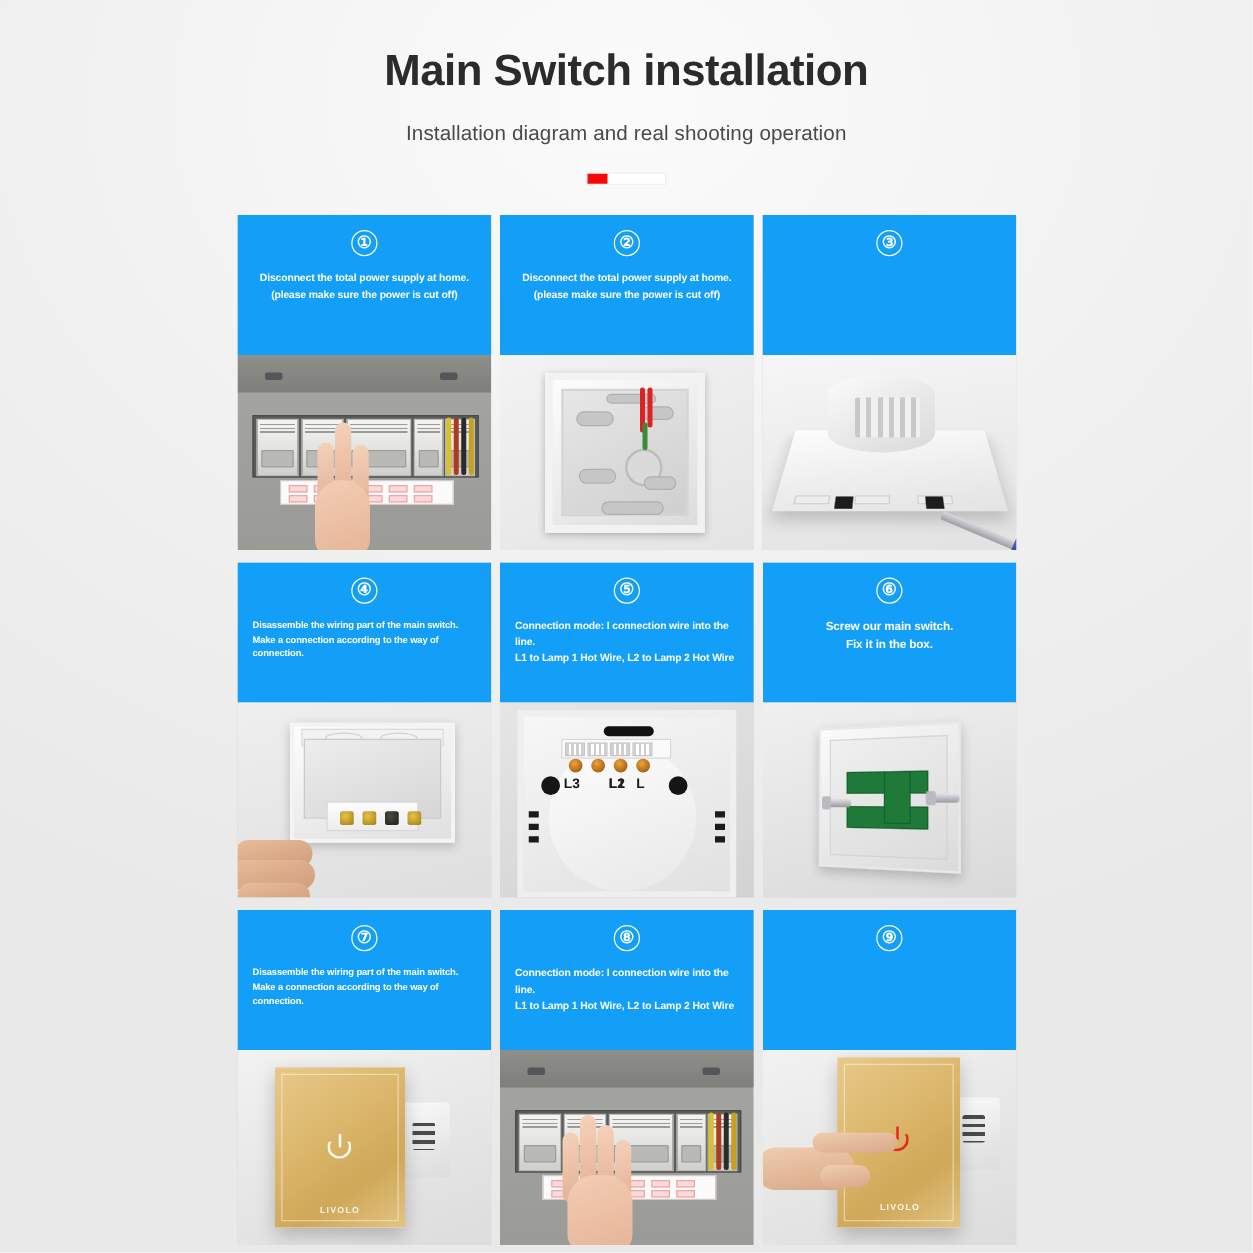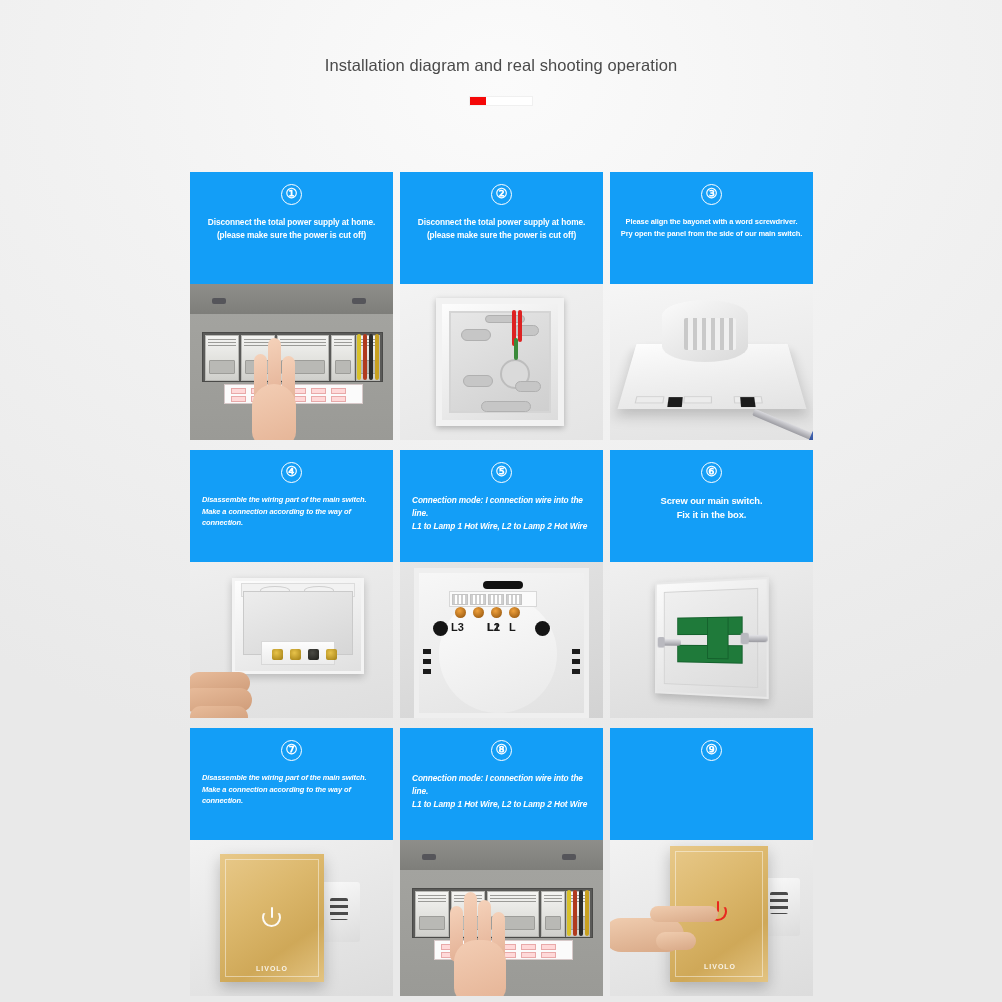--- a/index.html
+++ b/index.html
@@ -97,21 +97,21 @@
   .cap-text {
     margin-top: 11px;
     color: #ffffff;
     font-weight: bold;
     font-size: 8.3px;
     line-height: 1.55;
     letter-spacing: -0.1px;
     white-space: pre-line;
   }
   .cap-text.align-center { text-align: center; }
-  .cap-text.align-left   { text-align: left; padding-left: 5px; font-style: italic; }
+  .cap-text.align-left   { text-align: left; padding-left: 5px; }
   .cap-text.tight        { font-size: 7.5px; }
   .cap-text.big          { font-size: 9.4px; line-height: 1.5; }
 
   .photo {
     position: relative;
     height: 156px;
     overflow: hidden;
     background: linear-gradient(160deg, #efefef 0%, #dedede 55%, #cfcfcf 100%);
   }
 
@@ -197,20 +197,21 @@
   .whitebody { position:absolute; background:linear-gradient(160deg,#fafafa,#dcdcdc); border-radius:3px; }
   .pointer { position:absolute; }
   .pointer .arm { position:absolute; background:linear-gradient(170deg,#f0cdb0,#d8a886); border-radius:24px; }
 </style>
 </head>
 <body>
 
 <div class="page">
 
   <div class="header">
+    <div class="title">Main Switch installation</div>
     <div class="subtitle">Installation  diagram and real shooting operation</div>
     <div class="progress-wrap">
       <div class="progress-fill"></div>
     </div>
   </div>
 
   <div class="grid">
 
     <div class="card">
       <div class="caption">
@@ -289,22 +290,20 @@
           <div class="redwire" style="left:70px;height:36px"></div>
           <div class="redwire" style="left:76px;height:32px"></div>
           <div class="grnwire" style="left:72px;height:22px"></div>
         </div>
       </div>
     </div>
 
     <div class="card">
       <div class="caption">
         <div class="num">③</div>
-        <div class="cap-text align-center tight">Please align the bayonet with a word screwdriver.
-Pry open the panel from the side of our main switch.</div>
       </div>
       <div class="photo" style="background:linear-gradient(170deg,#f6f6f6,#e2e2e2)">
         <div class="plate">
           <i style="left:14px;width:26px"></i>
           <i style="left:58px;width:26px"></i>
           <i style="left:104px;width:26px"></i>
           <div class="blacknotch" style="left:44px;bottom:2px"></div>
           <div class="blacknotch" style="left:110px;bottom:2px"></div>
         </div>
         <div class="drum">

